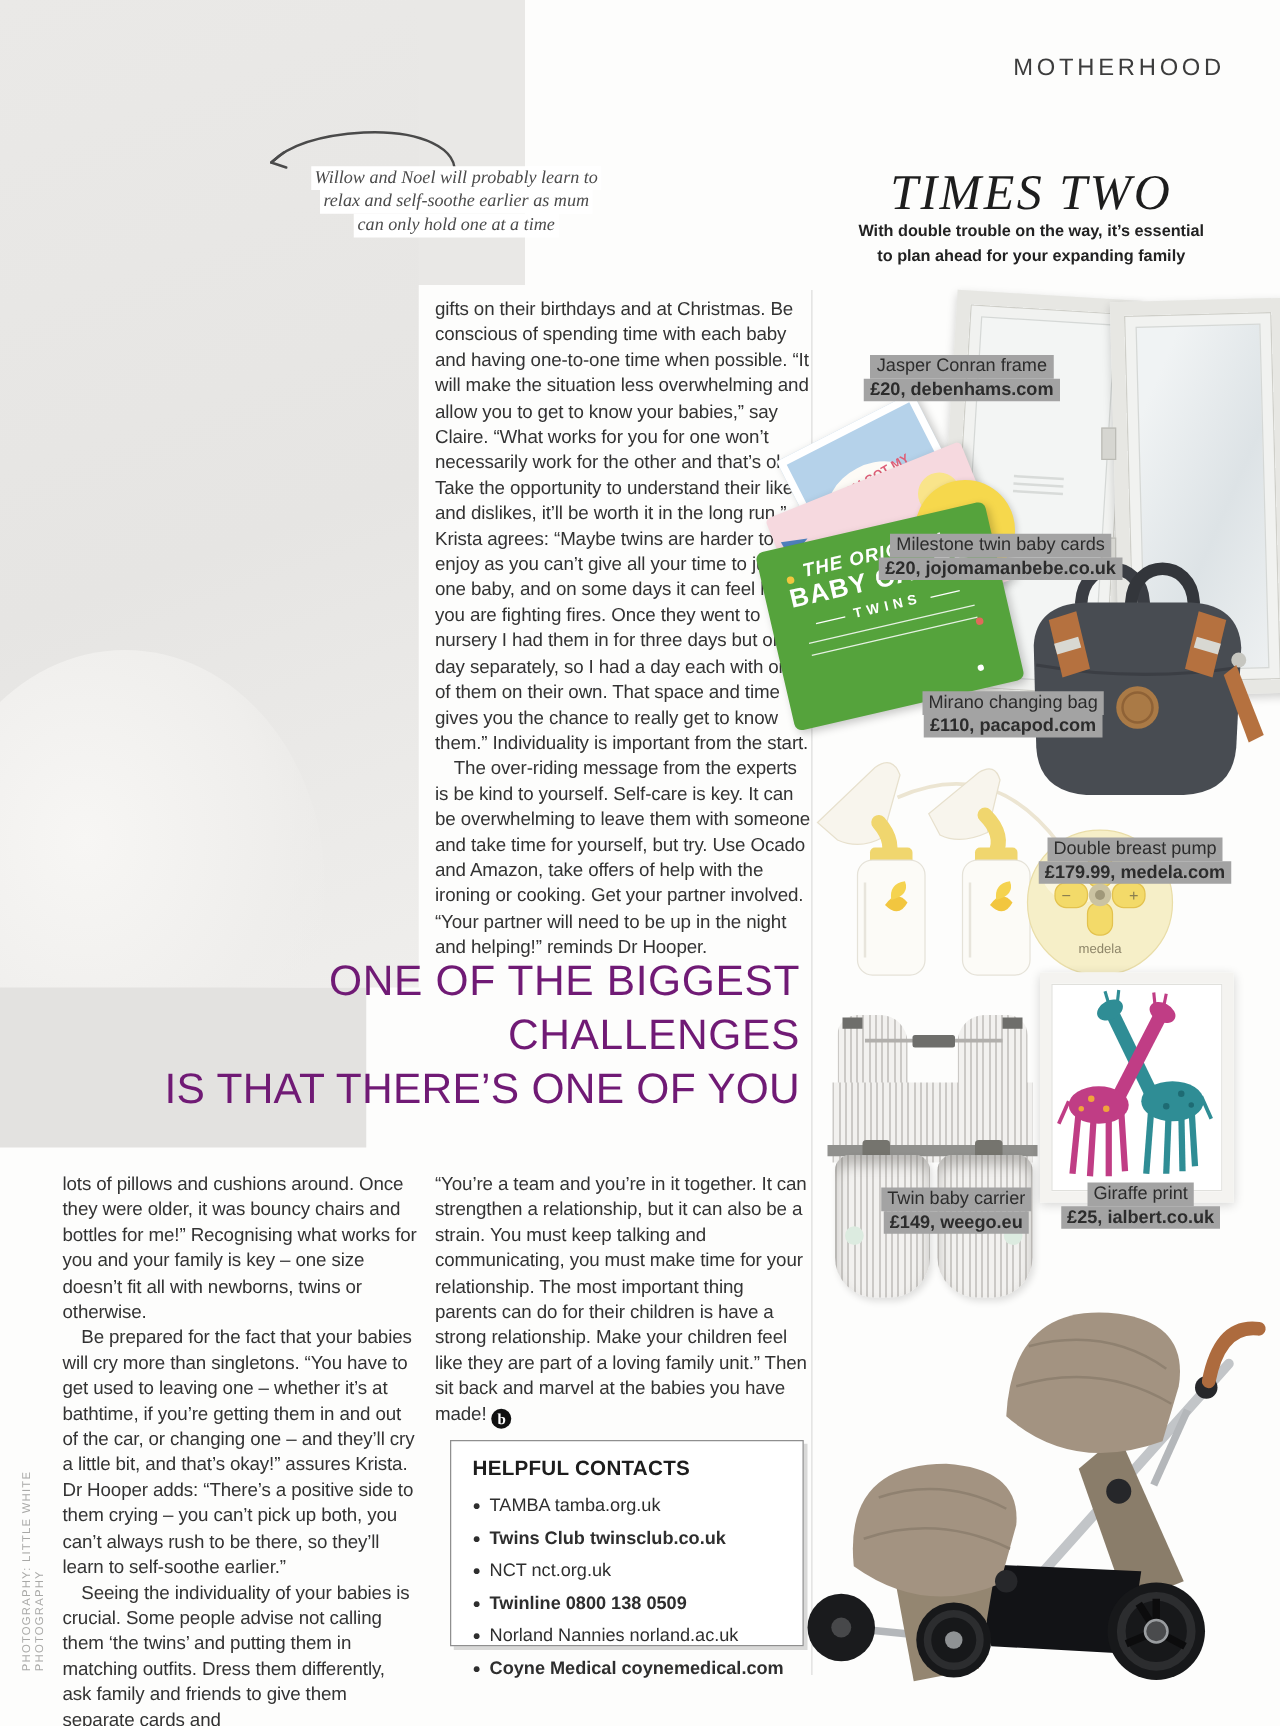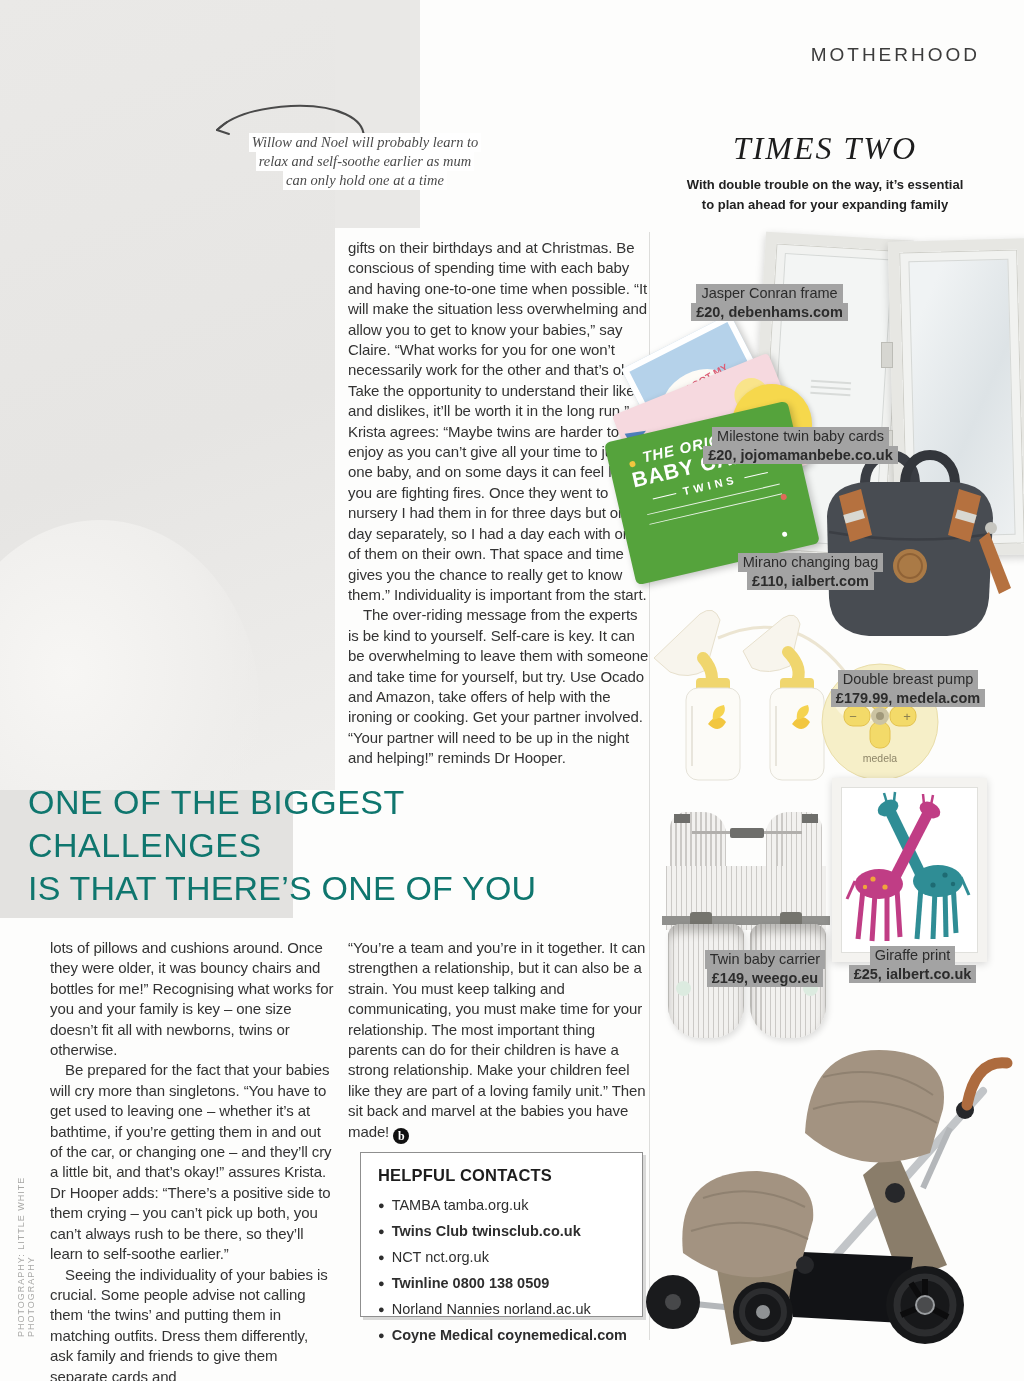--- a/index.html
+++ b/index.html
@@ -35,28 +35,28 @@
   .bodytext p{margin:0;}
   .bodytext p.ind{text-indent:15px;}
   .col-main{left:348px;top:238px;width:301px;}
   .col-left{left:50px;top:938px;width:284px;}
   .col-mid{left:348px;top:938px;width:300px;}
   .endmark{display:inline-flex;width:16px;height:16px;border-radius:50%;background:#111;color:#fff;
            align-items:center;justify-content:center;font-family:"Liberation Serif",serif;font-weight:bold;
            font-size:12px;vertical-align:-3px;margin-left:4px;}
 
   
-  .pq{left:28px;top:781px;width:612px;text-align:left;color:#0f766e;}
+  .pq{left:28px;top:764px;width:612px;text-align:right;color:#701a75;}
   .pq div{font-size:34px;line-height:43px;letter-spacing:.5px;}
   .pq .light{font-weight:300;}
   .pq .bold{font-weight:400;letter-spacing:.2px;}
 
   
   .tt-title{left:660px;top:130px;width:330px;text-align:center;font-family:"Liberation Serif",serif;
-            font-style:italic;font-size:32px;letter-spacing:2px;color:#1d1d1d;}
+            font-style:italic;font-size:40px;letter-spacing:2px;color:#1d1d1d;}
   .tt-sub{left:650px;top:175px;width:350px;text-align:center;font-size:13px;font-weight:bold;
           line-height:19.5px;color:#222;}
 
   
   .contacts{left:360px;top:1152px;width:264px;height:150px;border:1px solid #8f8f8f;
             box-shadow:3px 3px 0 rgba(0,0,0,.14);background:#fff;padding:13px 0 0 17px;}
   .contacts h3{margin:0 0 7px 0;font-size:16.5px;letter-spacing:.2px;color:#1d1d1d;}
   .contacts ul{margin:0;padding:0;list-style:none;}
   .contacts li{font-size:14.5px;line-height:26px;color:#2e2e2e;}
   .contacts li .blt{font-size:11px;margin-right:7px;vertical-align:1px;}
@@ -395,21 +395,21 @@
   <div class="plabel pl-frame">
     <span>Jasper Conran frame</span><br>
     <span class="pr">£20, debenhams.com</span>
   </div>
   <div class="plabel pl-cards">
     <span>Milestone twin baby cards</span><br>
     <span class="pr">£20, jojomamanbebe.co.uk</span>
   </div>
   <div class="plabel pl-bag">
     <span>Mirano changing bag</span><br>
-    <span class="pr">£110, ialbert.com</span>
+    <span class="pr">£110, pacapod.com</span>
   </div>
   <div class="plabel pl-pump">
     <span>Double breast pump</span><br>
     <span class="pr">£179.99, medela.com</span>
   </div>
   <div class="plabel pl-carrier">
     <span>Twin baby carrier</span><br>
     <span class="pr">£149, weego.eu</span>
   </div>
   <div class="plabel pl-giraffe">

